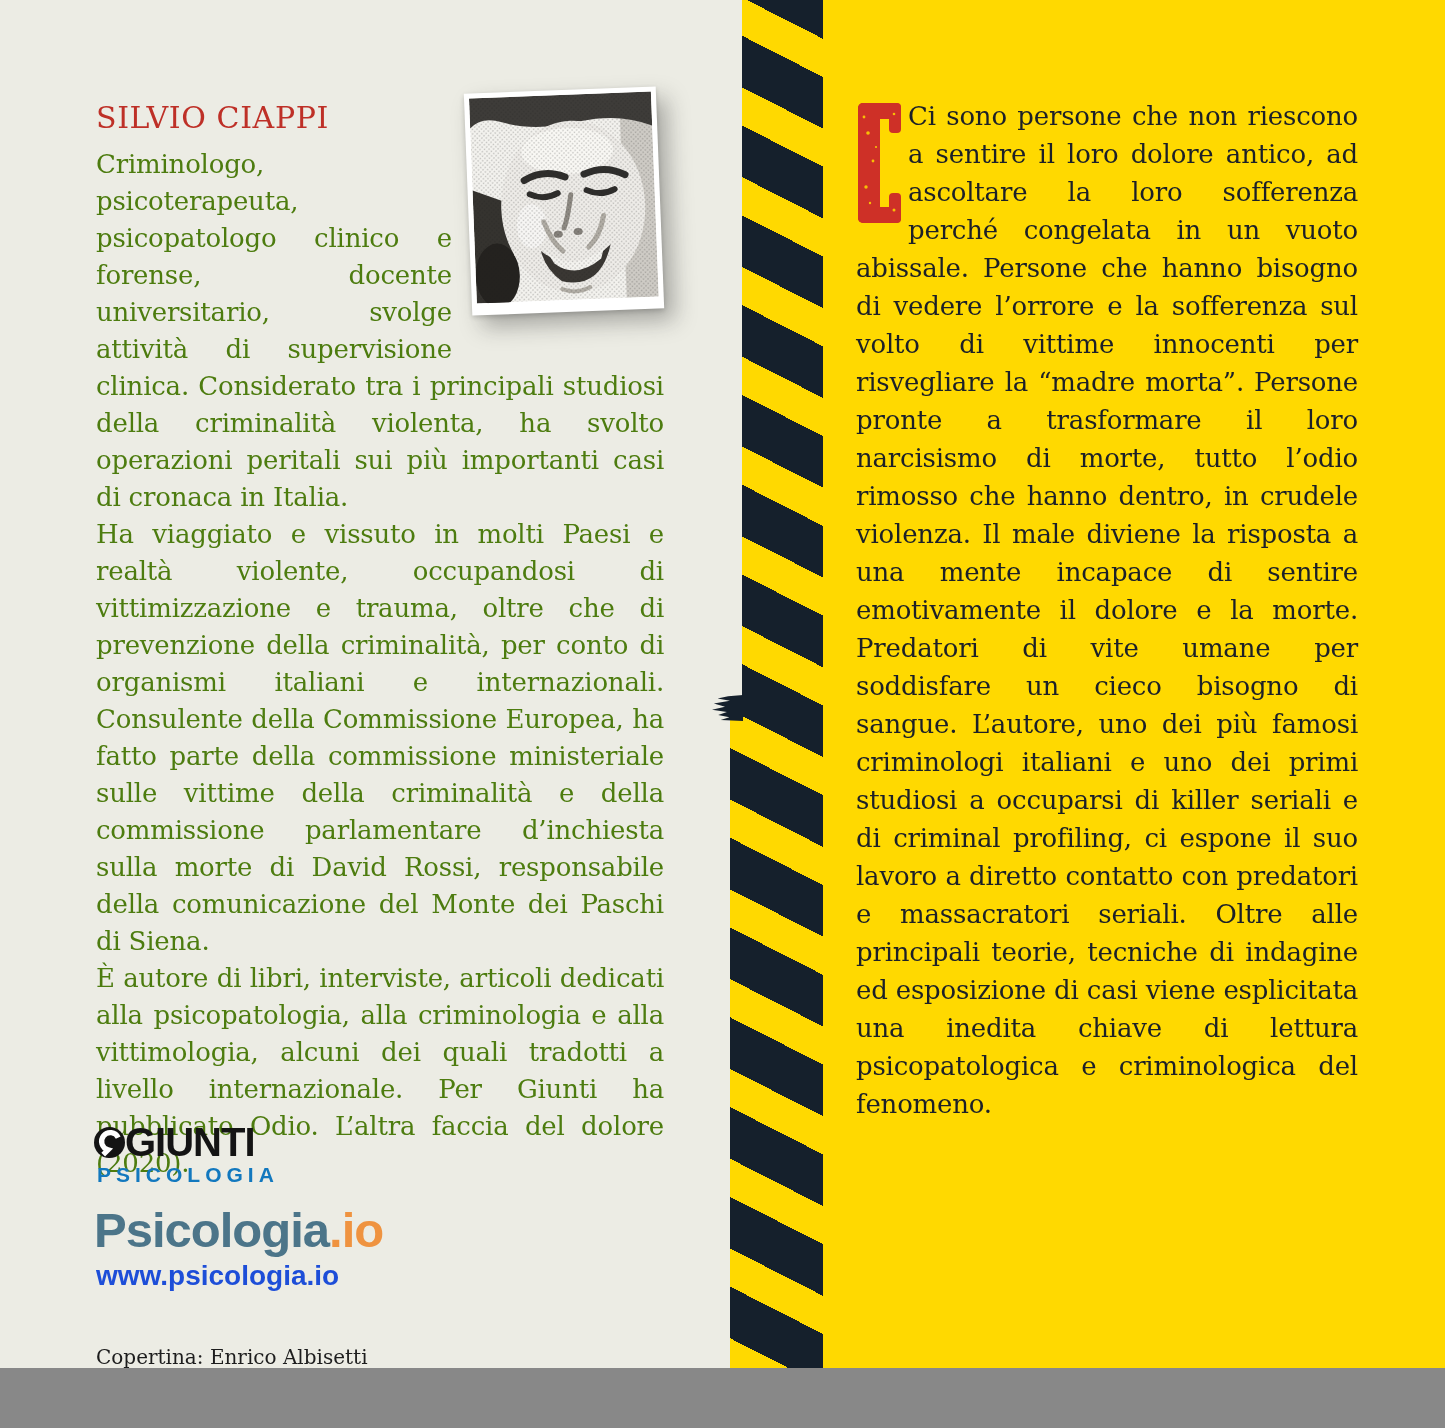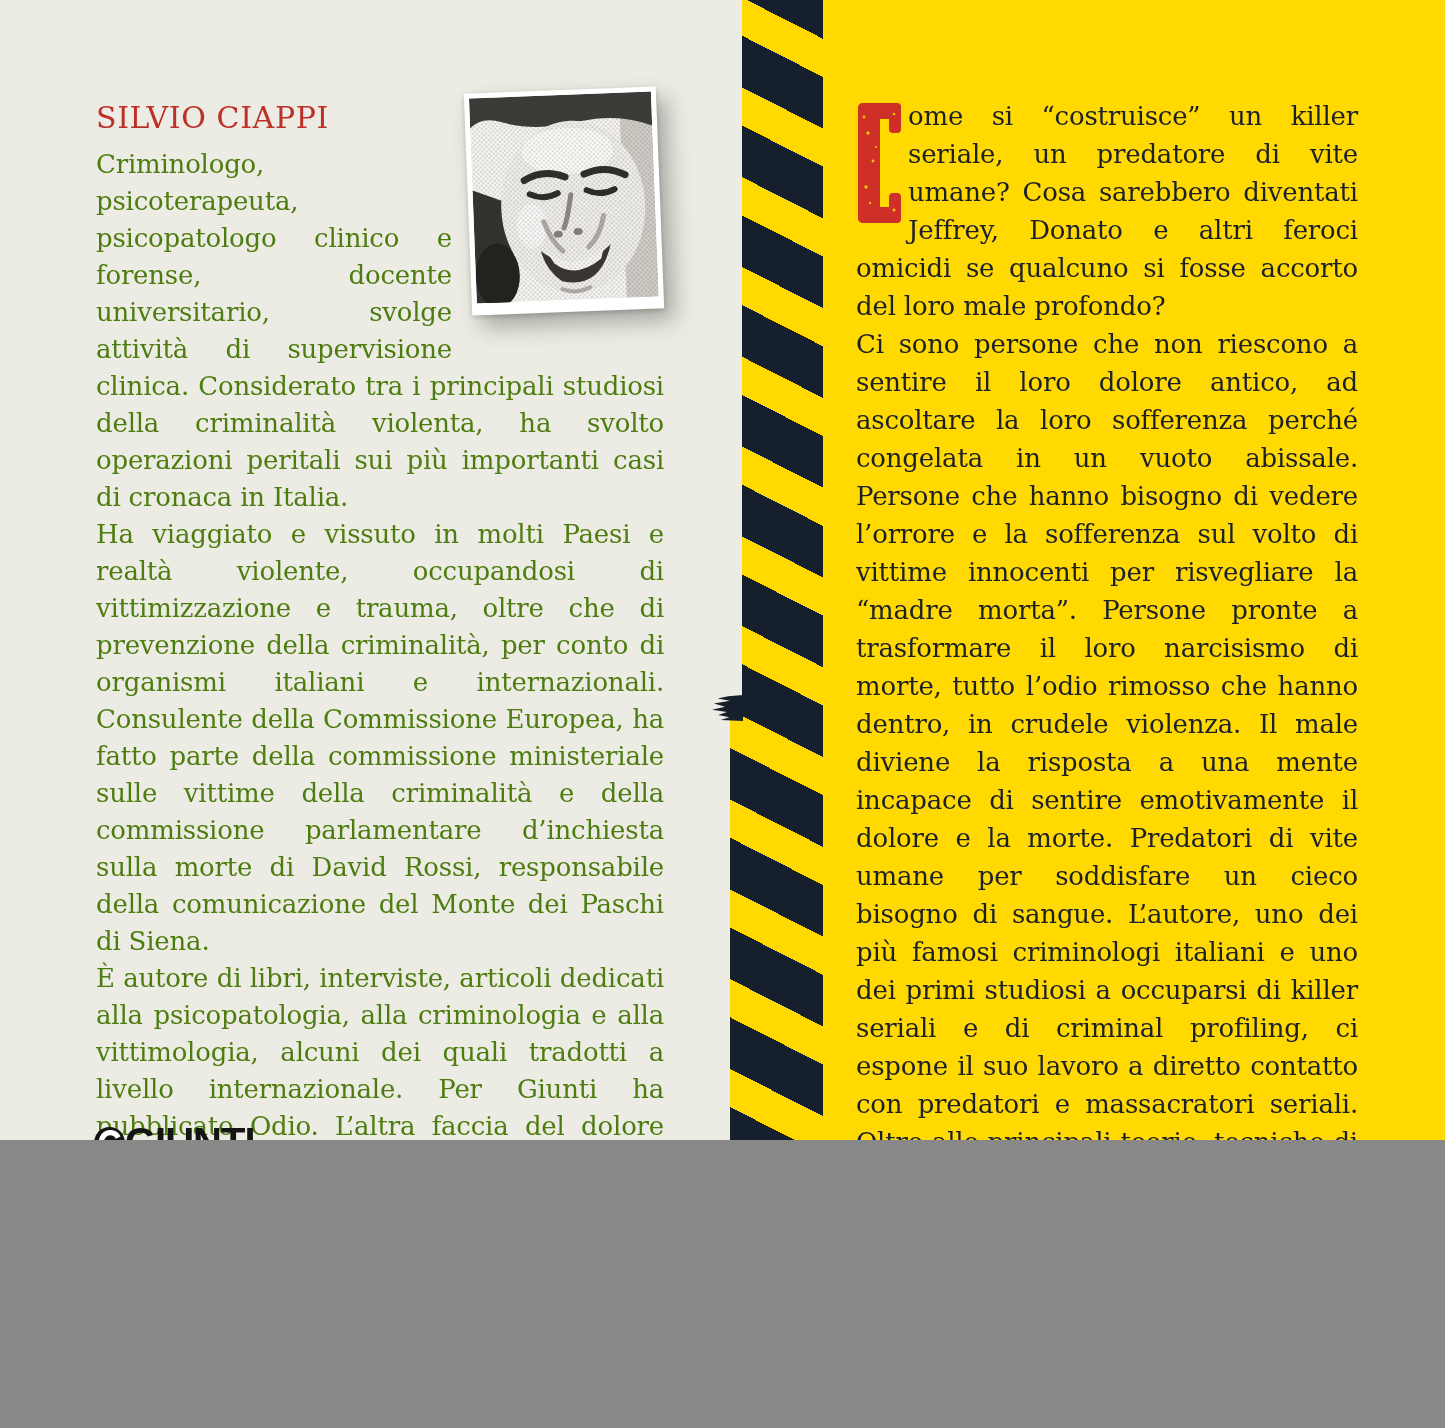--- a/index.html
+++ b/index.html
@@ -1,17 +1,17 @@
 <!DOCTYPE html>
 <html lang="it"><head>
 <meta charset="utf-8">
 <style>
   html,body{margin:0;padding:0;}
   body{font-family:"DejaVu Serif", serif; background:#888;}
-  .canvas{position:relative;width:1445px;height:1140px;overflow:hidden;background:#ECECE4;}
+  .canvas{position:relative;width:1445px;height:1368px;overflow:hidden;background:#ECECE4;}
 
   
   .page-left{position:absolute;left:0;top:0;width:730px;height:1428px;background:#ECECE4;}
 
   
   .page-right{position:absolute;left:730px;top:0;width:715px;height:1428px;background:#FFD900;}
   .stripe-band{position:absolute;left:0;top:0;width:93px;height:1428px;
     background:repeating-linear-gradient(27deg,#15202C 0 46px,#FFD900 46px 80px);}
   .band-cover{position:absolute;left:730px;top:0;width:12px;height:702px;background:#ECECE4;}
   .torn-tab{position:absolute;left:712px;top:695px;width:31px;height:26px;background:#15202C;
@@ -103,20 +103,21 @@
 
   <div class="giunti-row">
     <svg width="31" height="31" viewBox="0 0 32 32">
       <circle cx="16" cy="16" r="16" fill="#141414"></circle>
       <path d="M25,11 A9,9 0 1 0 14.5,23.5 L9.5,28.5" fill="none" stroke="#ffffff" stroke-width="5.4"></path>
     </svg>
     <span class="giunti-word">GIUNTI</span>
   </div>
   <div class="imprint">PSICOLOGIA</div>
 
+  <div class="brand"><span>Psicologia</span><span class="suffix">.io</span></div>
   <div class="site-url">www.psicologia.io</div>
 
   <div class="credit">Copertina: Enrico Albisetti</div>
 
   <div class="blurb">
     <div class="dropcap-box">
       <svg width="46" height="120" viewBox="0 0 46 120">
         <g fill="#CE3027">
           <rect x="2" y="0" width="22" height="120" rx="5"></rect>
           <rect x="2" y="0" width="43" height="16" rx="5"></rect>
@@ -129,17 +130,16 @@
             <circle cx="17" cy="58" r="1.4"></circle>
           <circle cx="10" cy="84" r="1.7"></circle>
             <circle cx="38" cy="11" r="1.3"></circle>
           <circle cx="38" cy="107" r="1.5"></circle>
             <circle cx="20" cy="44" r="1.1"></circle>
           <circle cx="14" cy="100" r="1.2"></circle>
             <circle cx="8" cy="14" r="1.4"></circle>
         </g>
       </svg>
     </div>
-    <p>ome si “costruisce” un killer seriale, un predatore di vite umane? Cosa sarebbero diventati Jeffrey, Donato e altri feroci omicidi se qualcuno si fosse accorto del loro male profondo?</p>
     <p>Ci sono persone che non riescono a sentire il loro dolore antico, ad ascoltare la loro sofferenza perché congelata in un vuoto abissale. Persone che hanno bisogno di vedere l’orrore e la sofferenza sul volto di vittime innocenti per risvegliare la “madre morta”. Persone pronte a trasformare il loro narcisismo di morte, tutto l’odio rimosso che hanno dentro, in crudele violenza. Il male diviene la risposta a una mente incapace di sentire emotivamente il dolore e la morte. Predatori di vite umane per soddisfare un cieco bisogno di sangue. L’autore, uno dei più famosi criminologi italiani e uno dei primi studiosi a occuparsi di killer seriali e di criminal profiling, ci espone il suo lavoro a diretto contatto con predatori e massacratori seriali. Oltre alle principali teorie, tecniche di indagine ed esposizione di casi viene esplicitata una inedita chiave di lettura psicopatologica e criminologica del fenomeno.</p>
   </div>
 
 </div>
 
 </body></html>

